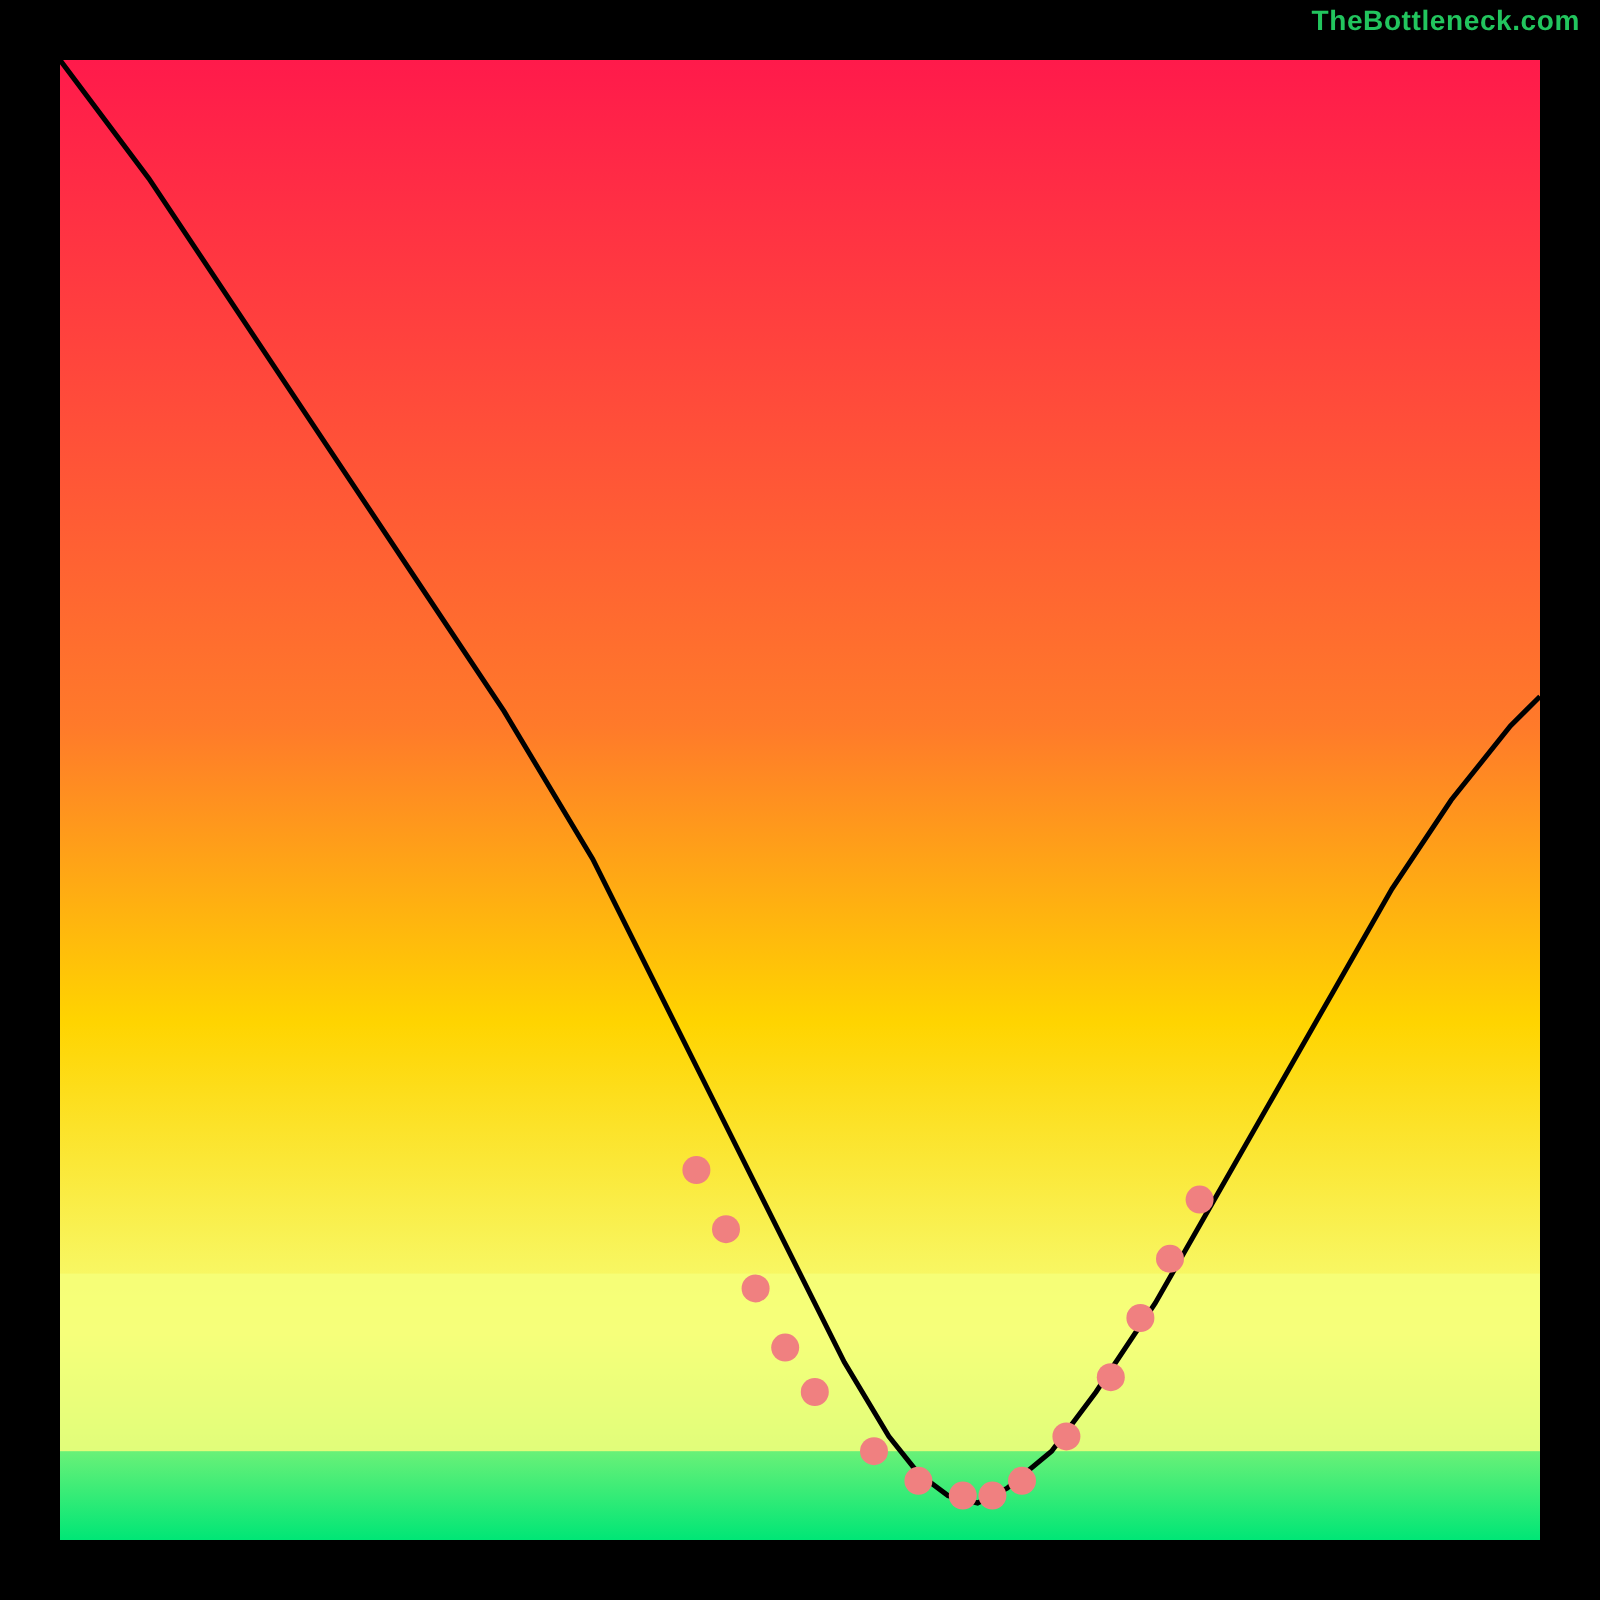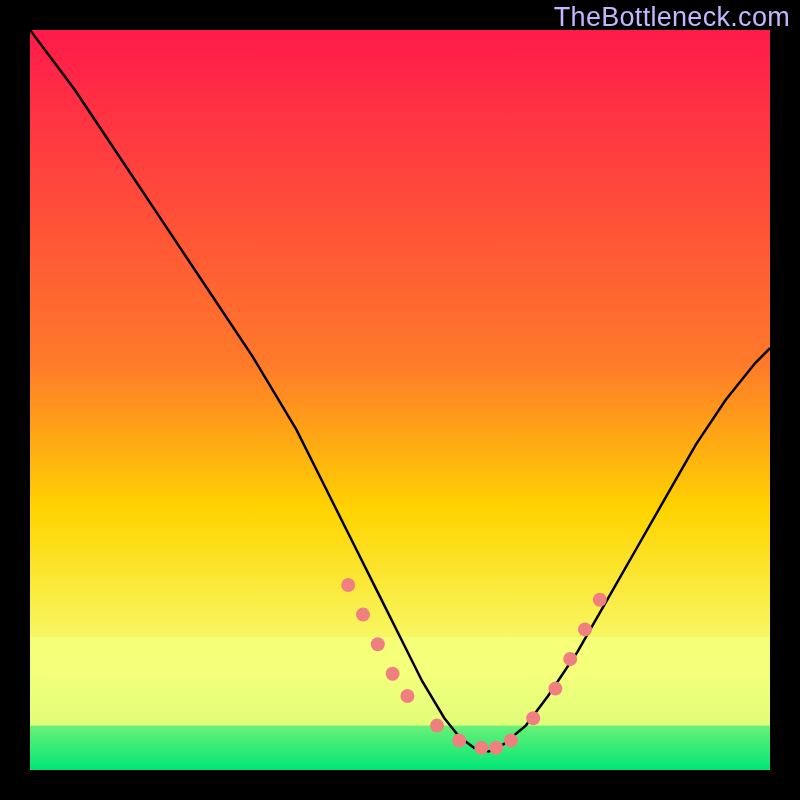--- a/index.html
+++ b/index.html
@@ -14,23 +14,23 @@
   .frame {
     position: relative;
     width: 800px;
     height: 800px;
     background: #000;
   }
   .attribution {
     position: absolute;
     top: 2px;
     right: 10px;
-    color: #c4b5fd;
-    font-size: 27px;
-    font-weight: 400;
+    color: #22c55e;
+    font-size: 14px;
+    font-weight: 700;
     letter-spacing: 0.3px;
     user-select: none;
   }
   .plot-wrap {
     position: absolute;
     
     top: 30px;
     left: 30px;
     width: 740px;
     height: 740px;

